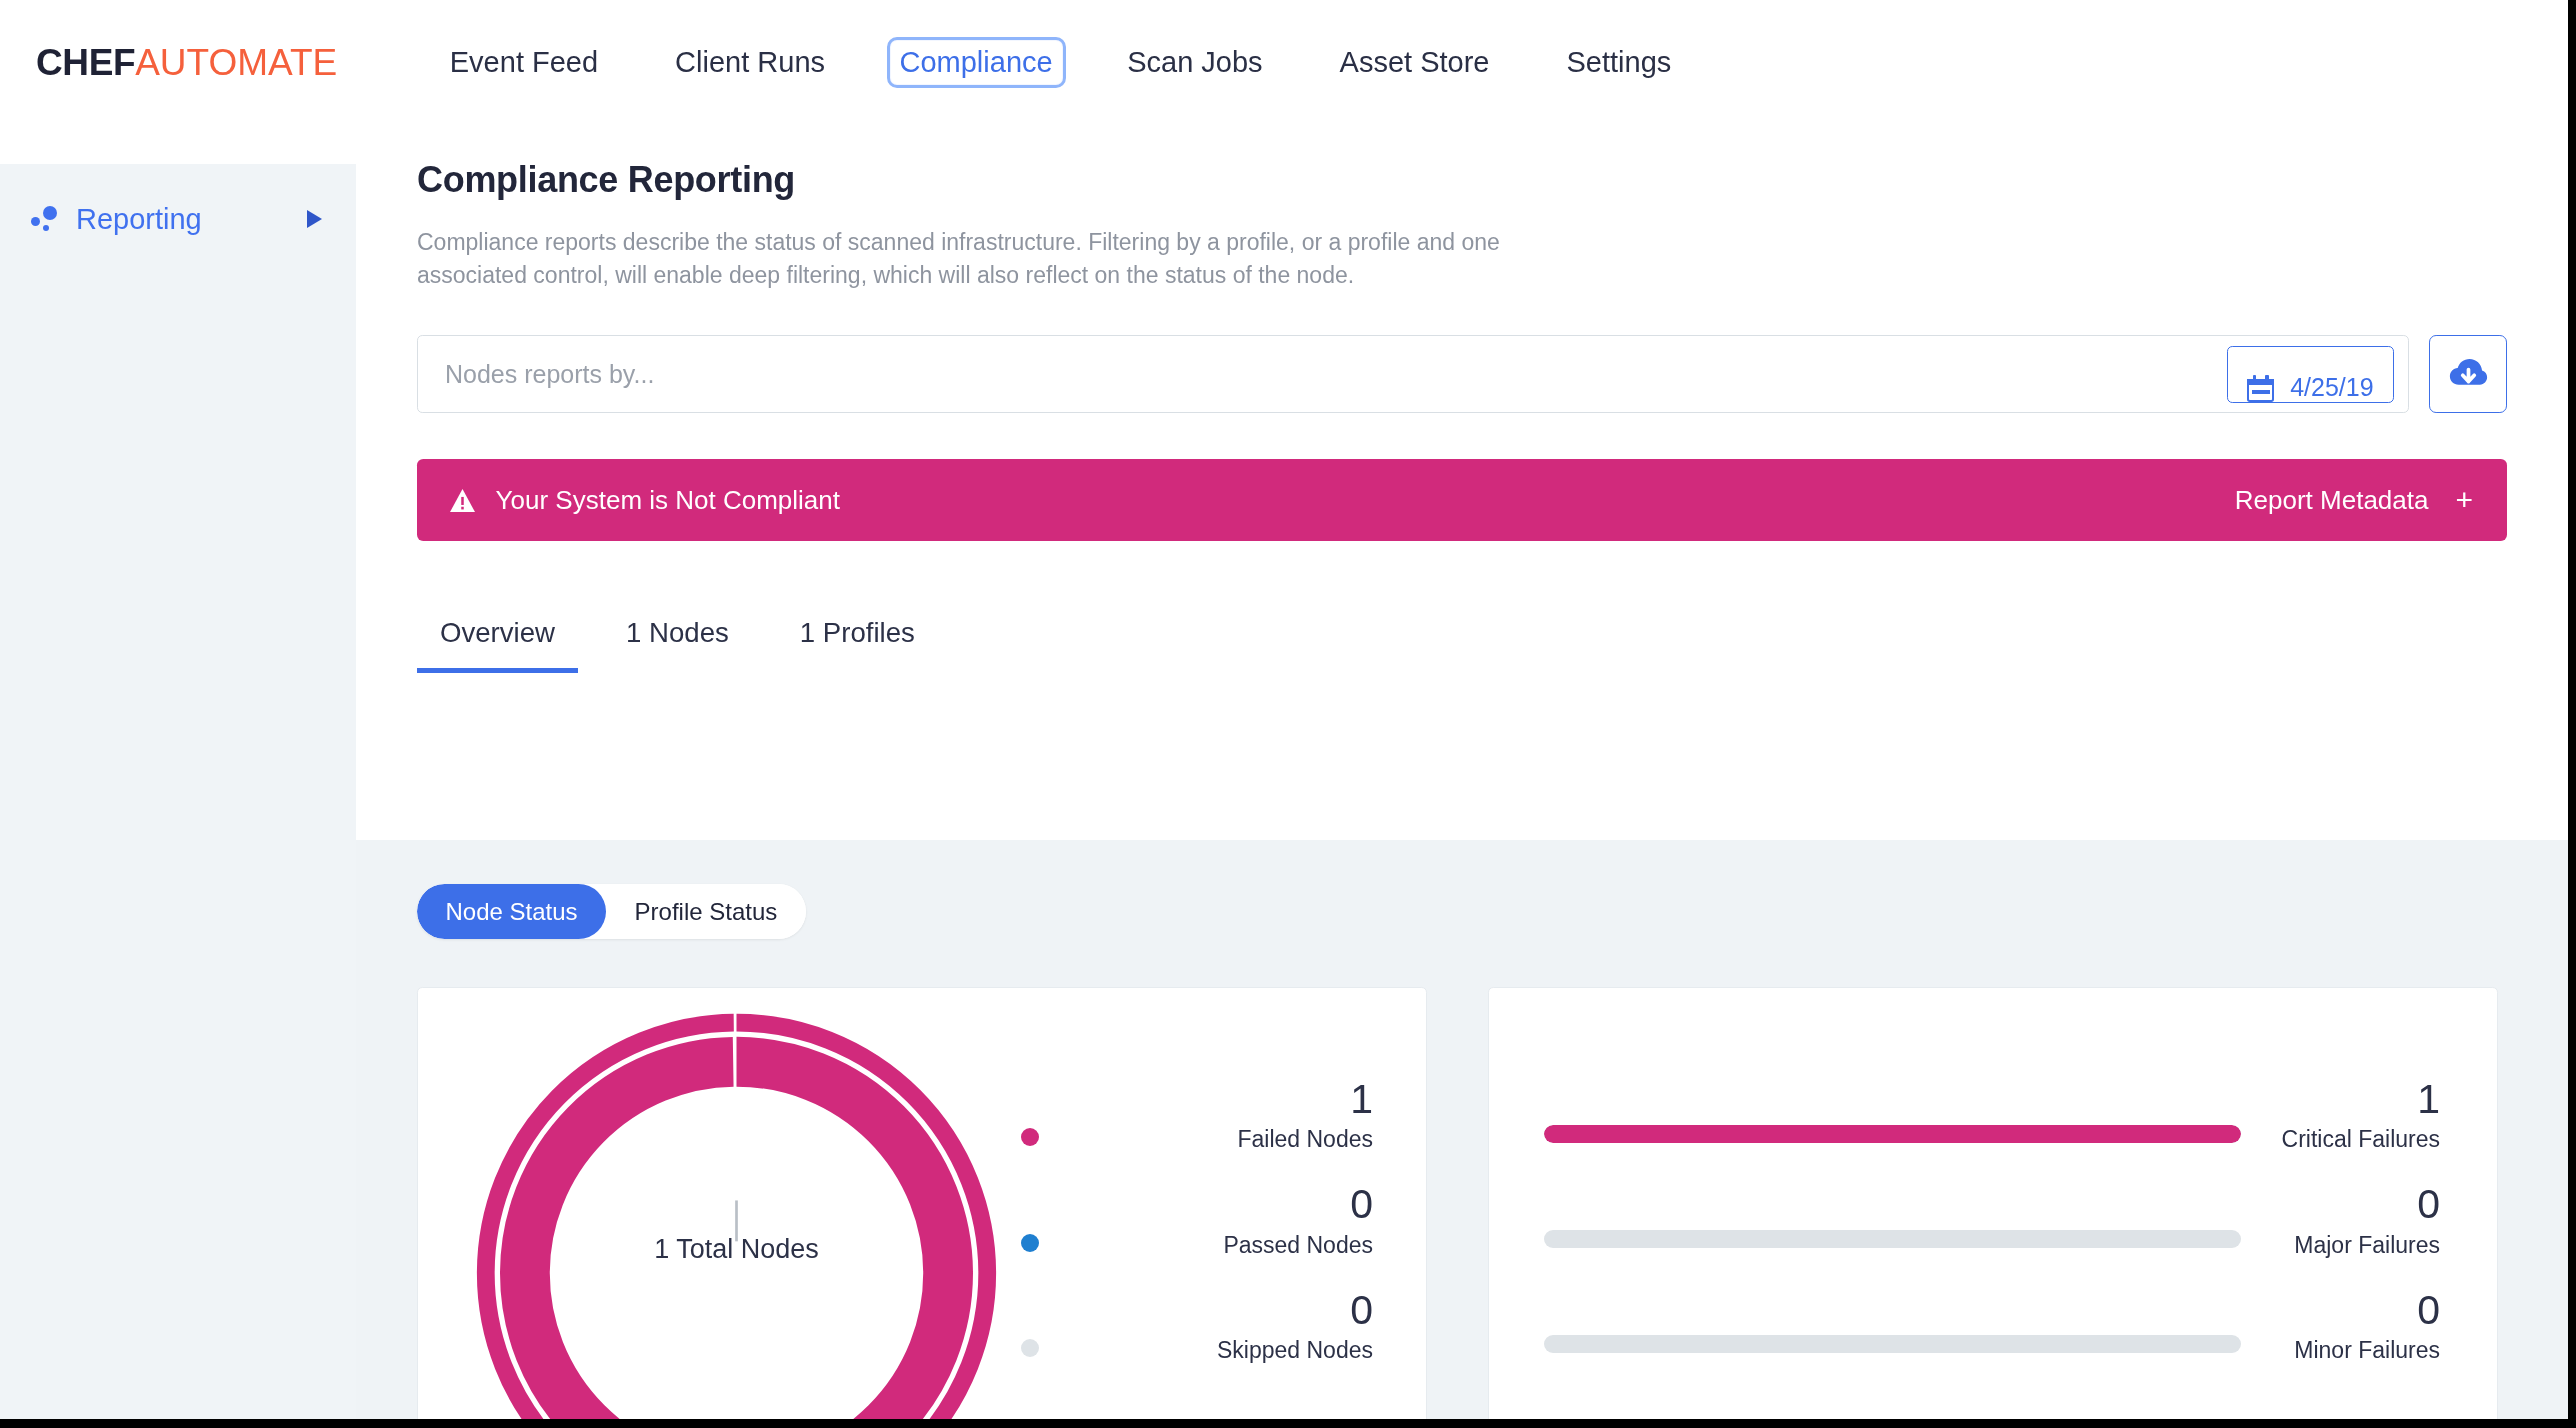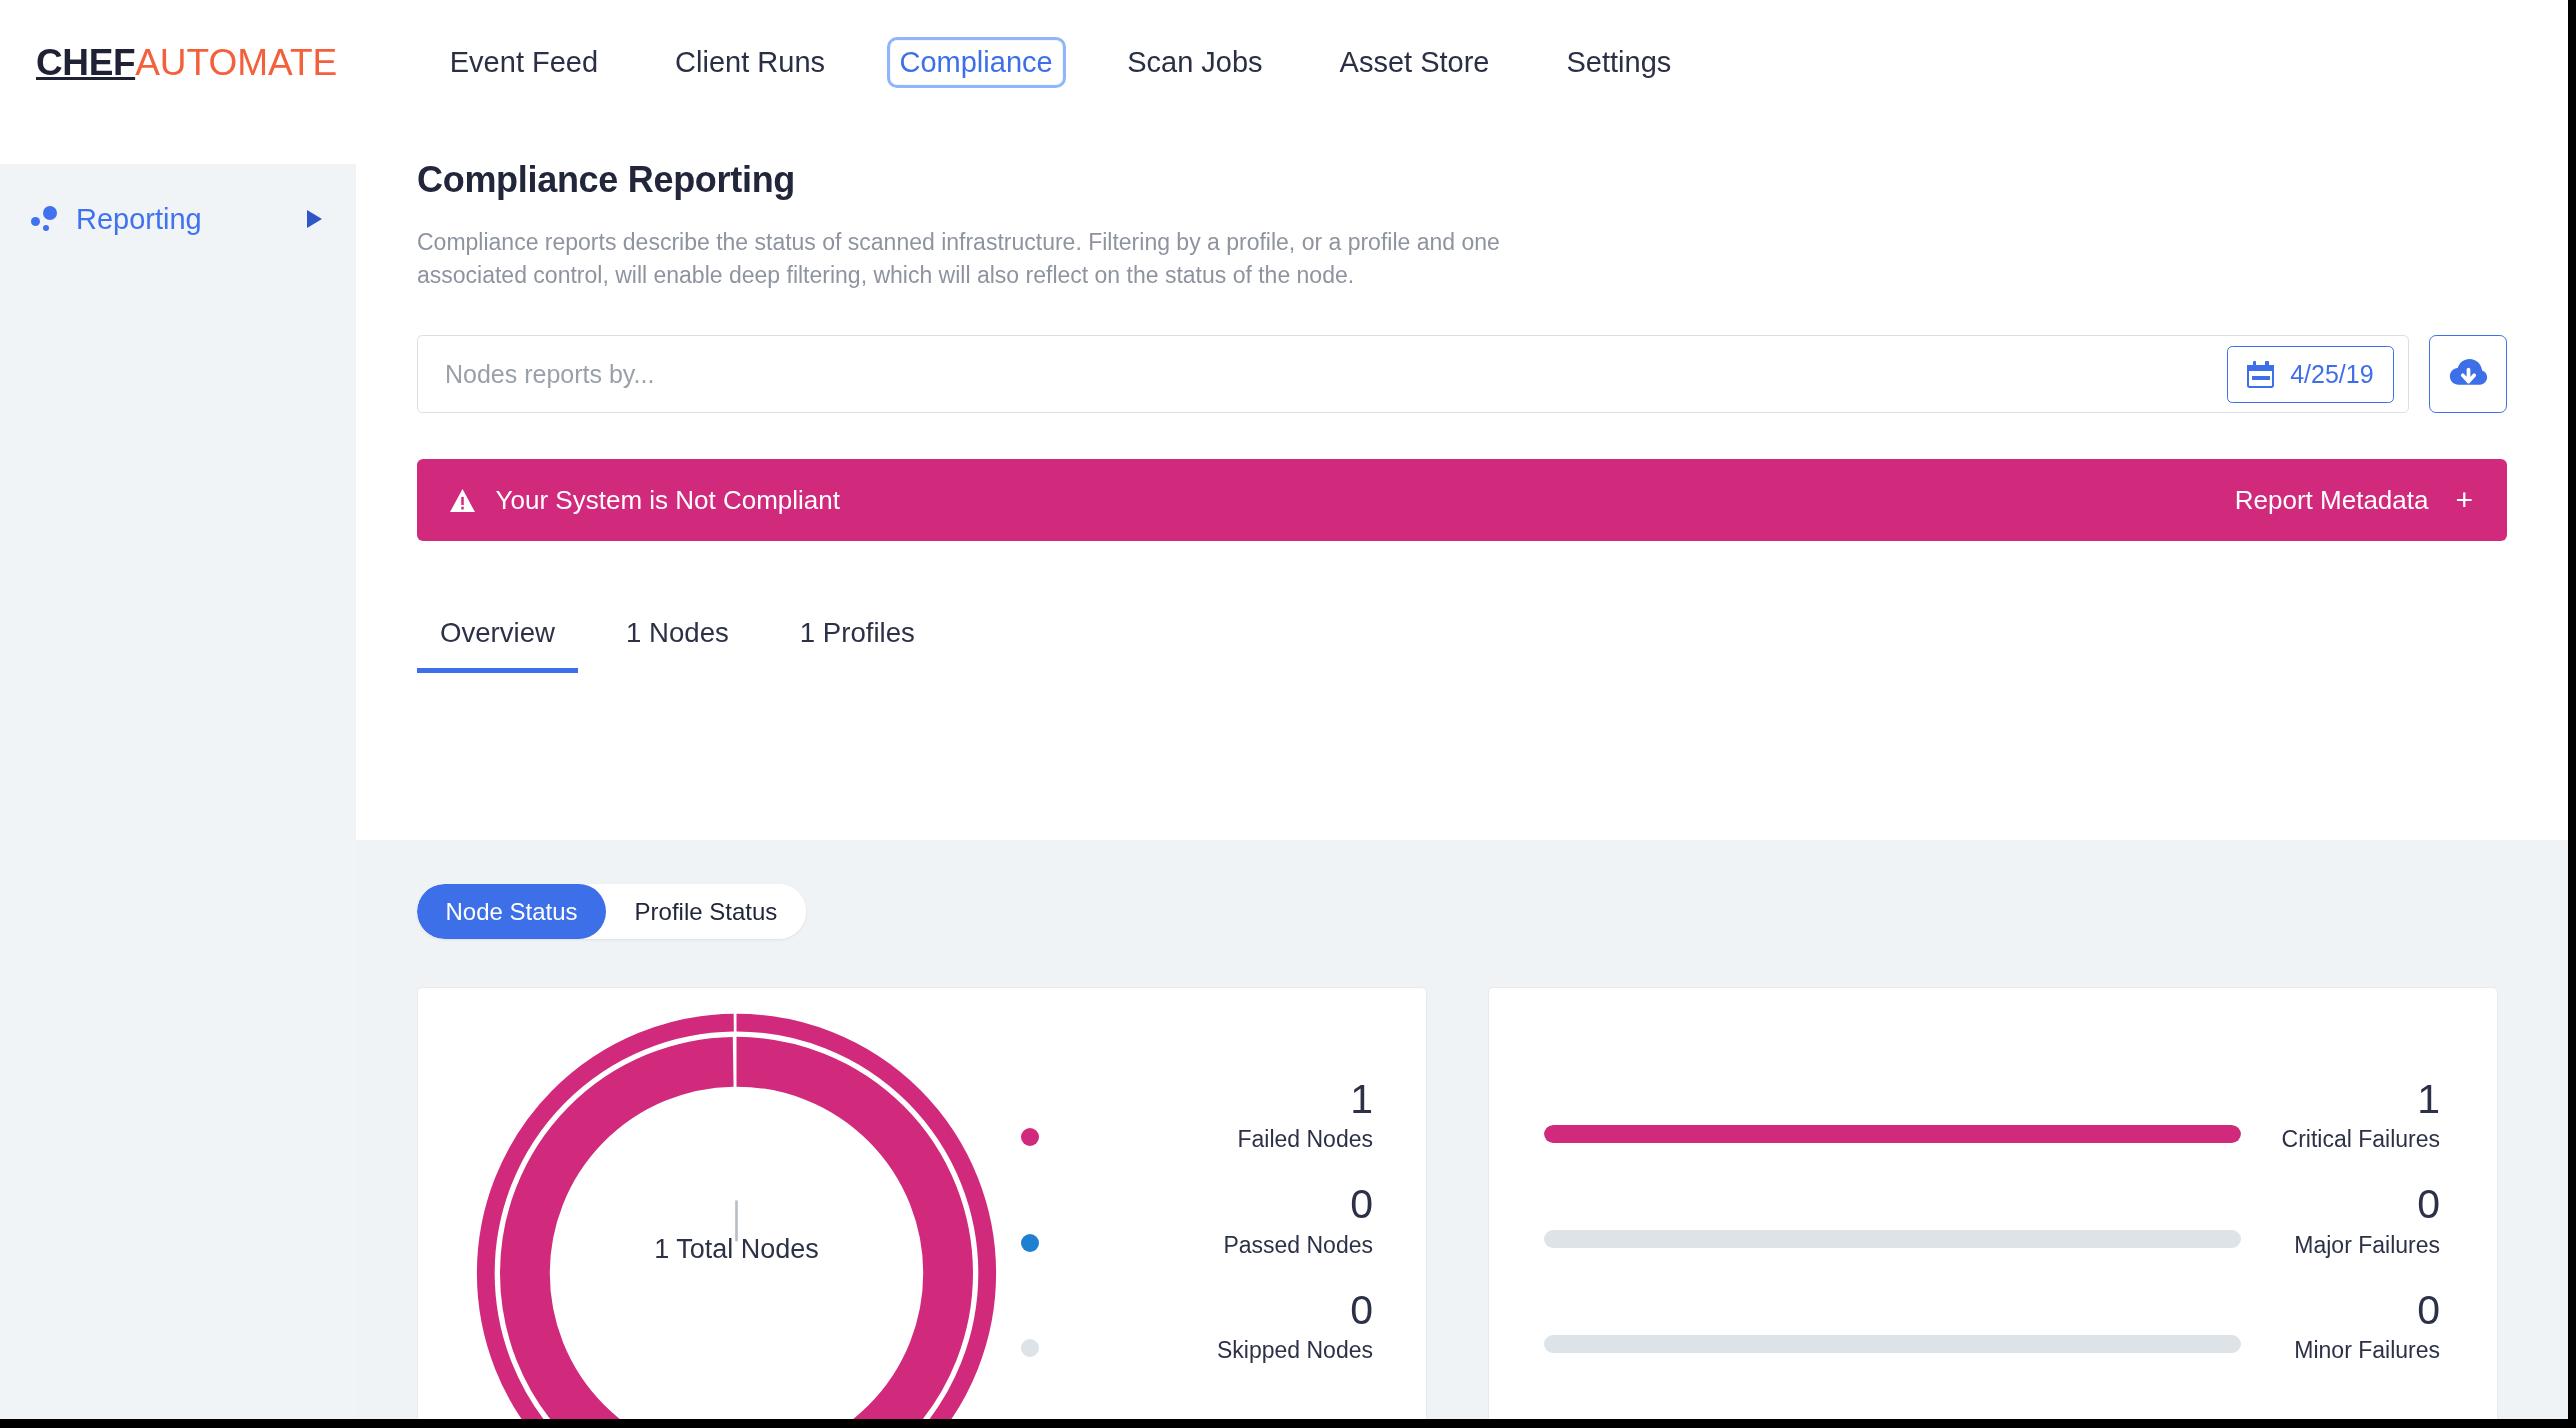--- a/index.html
+++ b/index.html
@@ -27,21 +27,21 @@
     z-index: 5;
   }
   .logo {
     margin-left: 36px;
     font-size: 37px;
     font-weight: bold;
     letter-spacing: -0.4px;
     white-space: nowrap;
     user-select: none;
   }
-  .logo .chef { color: #1f2235; font-weight: 800; text-decoration: underline; }
+  .logo .chef { color: #1f2235; font-weight: 800; }
   .logo .automate { color: #f5603c; font-weight: 400; letter-spacing: 0px; }
 
   .navlinks { display: flex; align-items: center; margin-left: 100px; }
   .navlink {
     font-size: 29px;
     color: #2a2f45;
     padding: 7.1px 12.5px;
     margin-right: 52px;
     white-space: nowrap;
     cursor: pointer;
@@ -136,21 +136,21 @@
     display: flex; align-items: center;
     padding: 0 27px;
     position: relative;
   }
   .filter-placeholder { font-size: 25px; color: #9aa0aa; }
   .datebtn {
     position: absolute; right: 14.2px; top: 9.8px;
     height: 57px;
     border: 1.8px solid #3d6fe8;
     border-radius: 5.3px;
-    display: flex; align-items: center;
+    display: flex; align-items: flex-end;
     padding: 0 19.6px;
     background: #ffffff;
     cursor: pointer;
   }
   .cal-icon { position: relative; width: 27px; height: 27px; flex: none; margin-right: 16px; }
   .cal-icon .frame {
     position: absolute; left: 0; top: 3.6px; width: 27px; height: 23px;
     border: 2.7px solid #3d6fe8; border-radius: 2.7px;
   }
   .cal-icon .top { position: absolute; left: 0; top: 3.6px; width: 27px; height: 6.2px; background: #3d6fe8; }

